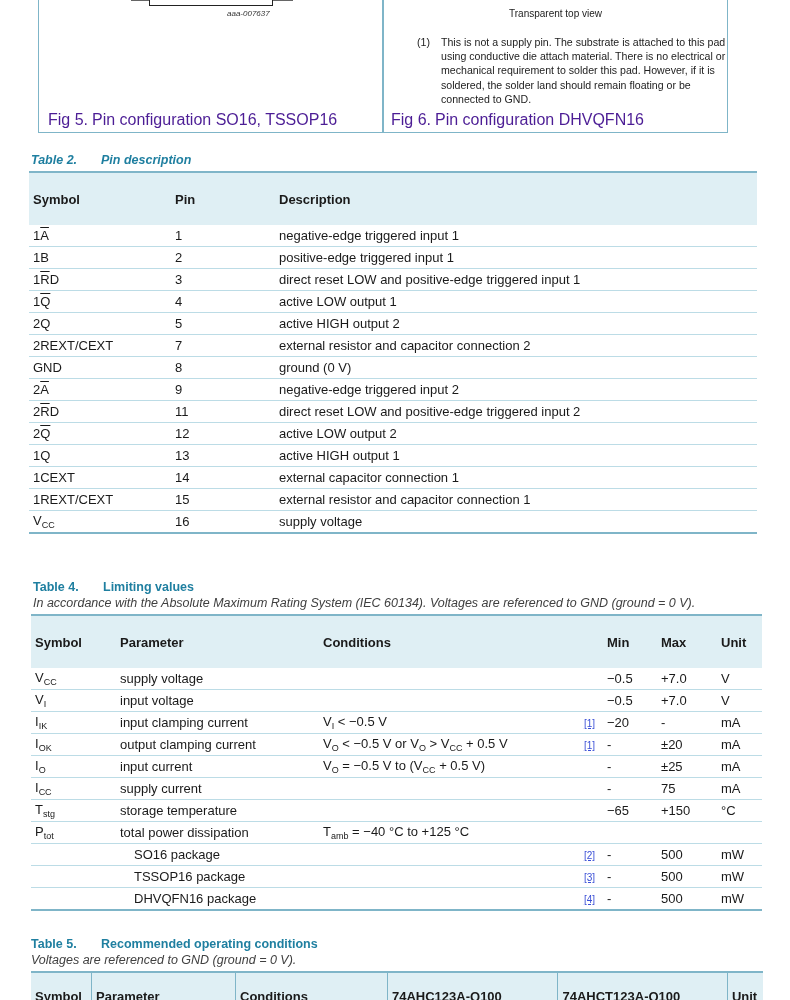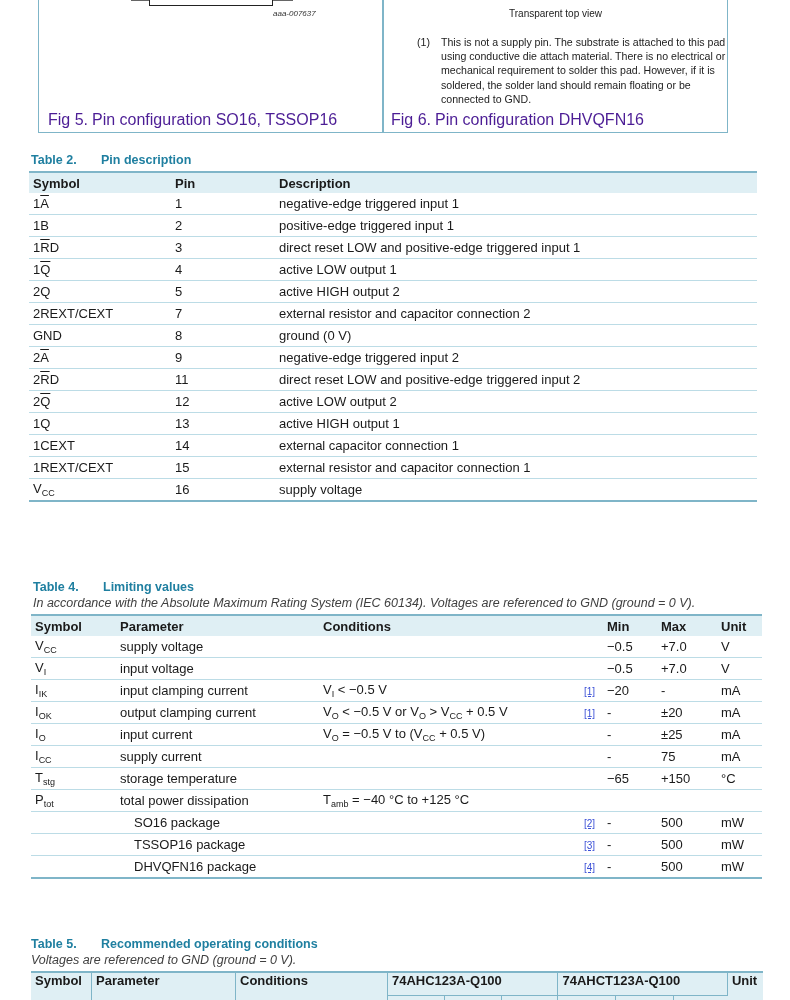--- a/index.html
+++ b/index.html
@@ -5,34 +5,34 @@
   html, body { margin: 0; padding: 0; background: #ffffff; }
   body { width: 790px; height: 1000px; position: relative; overflow: hidden;
          font-family: "Liberation Sans", sans-serif; color: #1a1a1a; font-size: 13px; }
   
   .figbox { position: absolute; border-left: 1px solid #7fb5c8; border-right: 1px solid #7fb5c8; border-bottom: 1px solid #7fb5c8; }
   .fig5 { left: 38px; top: -2px; width: 344px; height: 134px; }
   .fig6 { left: 382px; top: -2px; width: 344px; height: 134px; }
   .chip-body { position: absolute; left: 110px; top: -2px; width: 122px; height: 9px; border: 1.3px solid #222; border-top: none; background: #fff; }
   .pin-l { position: absolute; left: 92px; top: -2px; width: 18px; height: 4px; border: 1px solid #666; border-top: none; background: #f4f4f4; }
   .pin-r { position: absolute; left: 234px; top: -2px; width: 18px; height: 4px; border: 1px solid #666; border-top: none; background: #f4f4f4; }
-  .fig-id { position: absolute; left: 188px; top: 11px; font-size: 8px; font-style: italic; color: #333; margin-left: 46px; }
+  .fig-id { position: absolute; left: 188px; top: 11px; font-size: 8px; font-style: italic; color: #333; }
   .fig-caption { position: absolute; font-weight: normal; font-size: 16px; color: #4c1d95; }
   .fig-caption .num { display: inline-block; width: 44px; }
   .topview { position: absolute; left: 126px; top: 10px; font-size: 10px; color: #222; }
   .note { position: absolute; left: 34px; top: 37px; width: 310px; font-size: 10.6px; line-height: 14.2px; color: #222; }
   .note .n { position: absolute; left: 0; top: 0; }
   .note .t { margin-left: 24px; display: block; }
 
   
   .tbl-title { position: absolute; font-weight: bold; font-size: 12.5px; color: #1f7fa0; }
   .tbl-title .num { display: inline-block; width: 70px; }
   .tbl-sub { position: absolute; font-style: italic; font-size: 12.5px; color: #404040; }
   table.dt { position: absolute; border-collapse: collapse; font-size: 13px; }
-  table.dt th { background: #dfeff4; text-align: left; font-weight: bold; padding: 0 4px; height: 20px; border-top: 2px solid #7fb5c8; }
+  table.dt th { background: #dfeff4; text-align: left; font-weight: bold; padding: 16px 4px; height: 20px; border-top: 2px solid #7fb5c8; }
   table.dt td { padding: 0 4px; height: 21px; border-bottom: 1px solid #bcdce6; white-space: nowrap; }
   table.dt tr:last-child td { border-bottom: 2px solid #7fb5c8; }
   .ov { text-decoration: overline; }
   sub { font-size: 9px; vertical-align: -3px; }
   .ref { color: #3a4fd6; font-size: 10px; text-decoration: underline; margin-right: 4px; }
   .ind { padding-left: 18px !important; }
 
   
   #t2 { left: 29px; top: 171px; width: 728px; }
   #t2 .c1 { width: 134px; } #t2 .c2 { width: 96px; }
@@ -63,21 +63,21 @@
   <div class="topview">Transparent top view</div>
   <div class="note">
     <span class="n">(1)</span>
     <span class="t">This is not a supply pin. The substrate is attached to this pad using conductive die attach material. There is no electrical or mechanical requirement to solder this pad. However, if it is soldered, the solder land should remain floating or be connected to GND.</span>
   </div>
   <div class="fig-caption" style="left:8px; top:113px;">
     <span class="num">Fig 6.</span><span>Pin configuration DHVQFN16</span>
   </div>
 </div>
 
-<div class="tbl-title" style="left:31px; top:153px;">
+<div class="tbl-title" style="left:31px; top:153px;font-style:italic;">
   <span class="num">Table 2.</span><span>Pin description</span>
 </div>
 <table class="dt" id="t2">
   <thead>
       <tr>
     <th class="c1">Symbol</th>
     <th class="c2">Pin</th>
     <th>Description</th>
   </tr>
     </thead>

